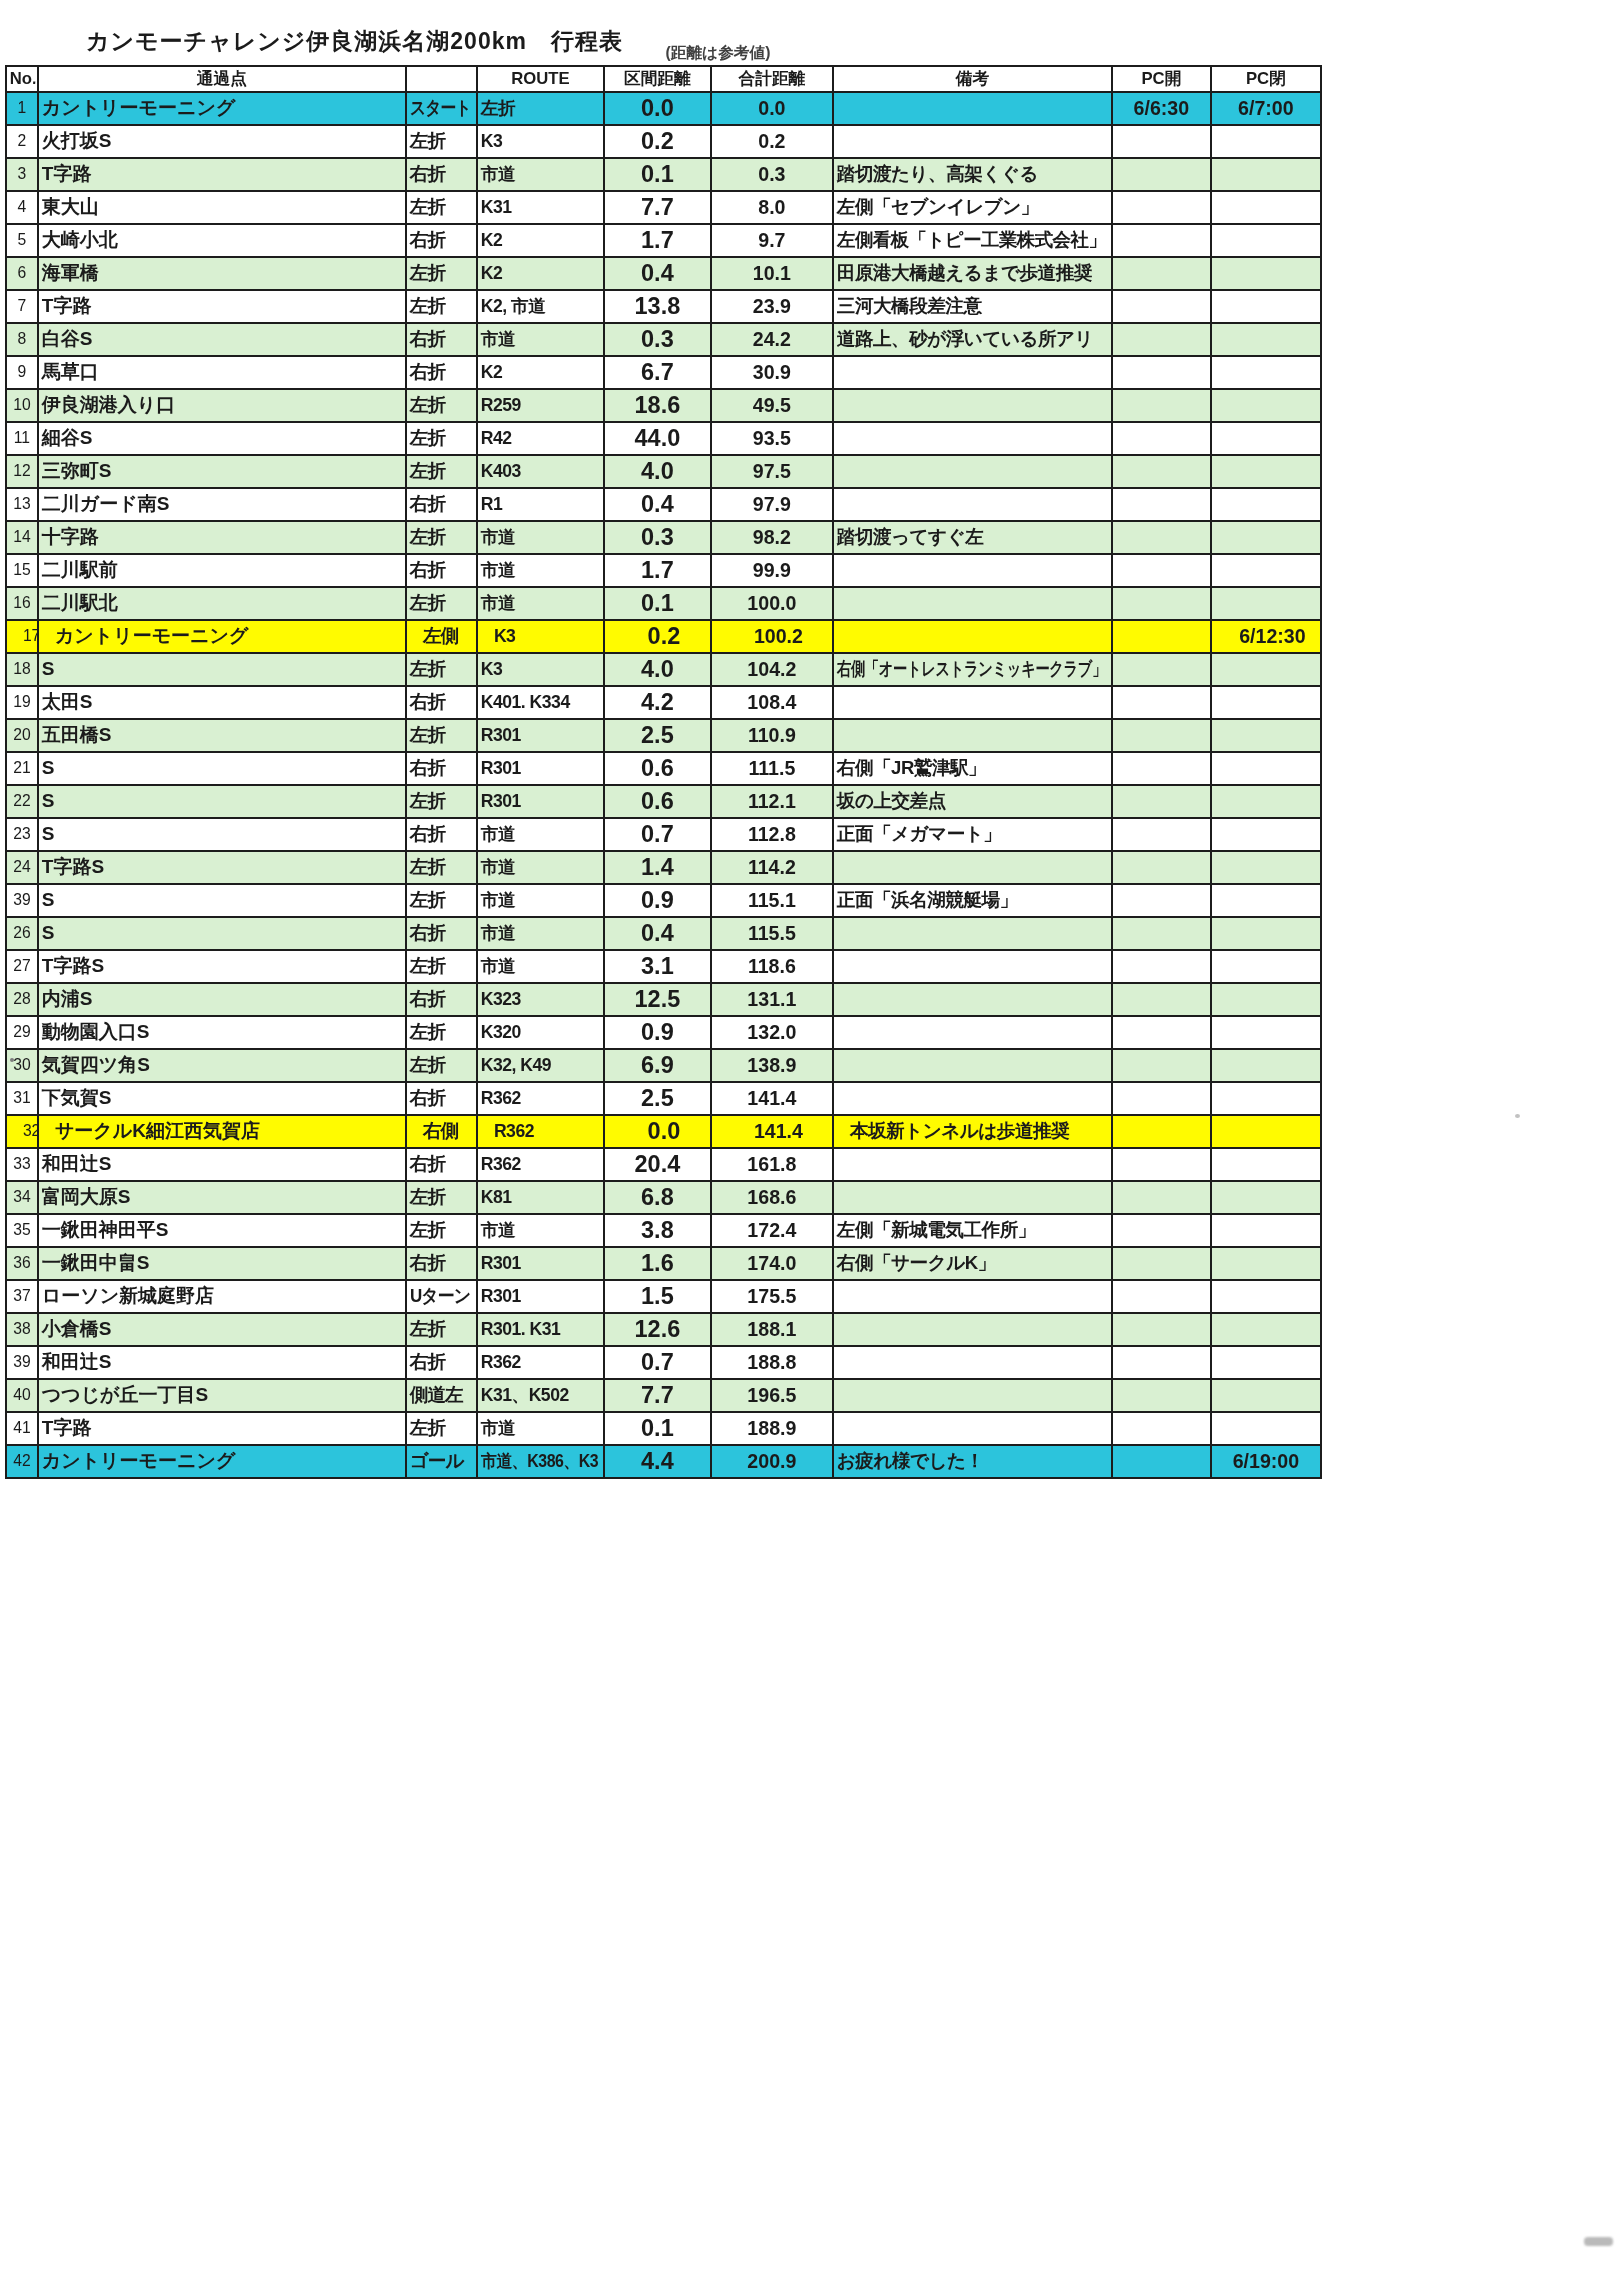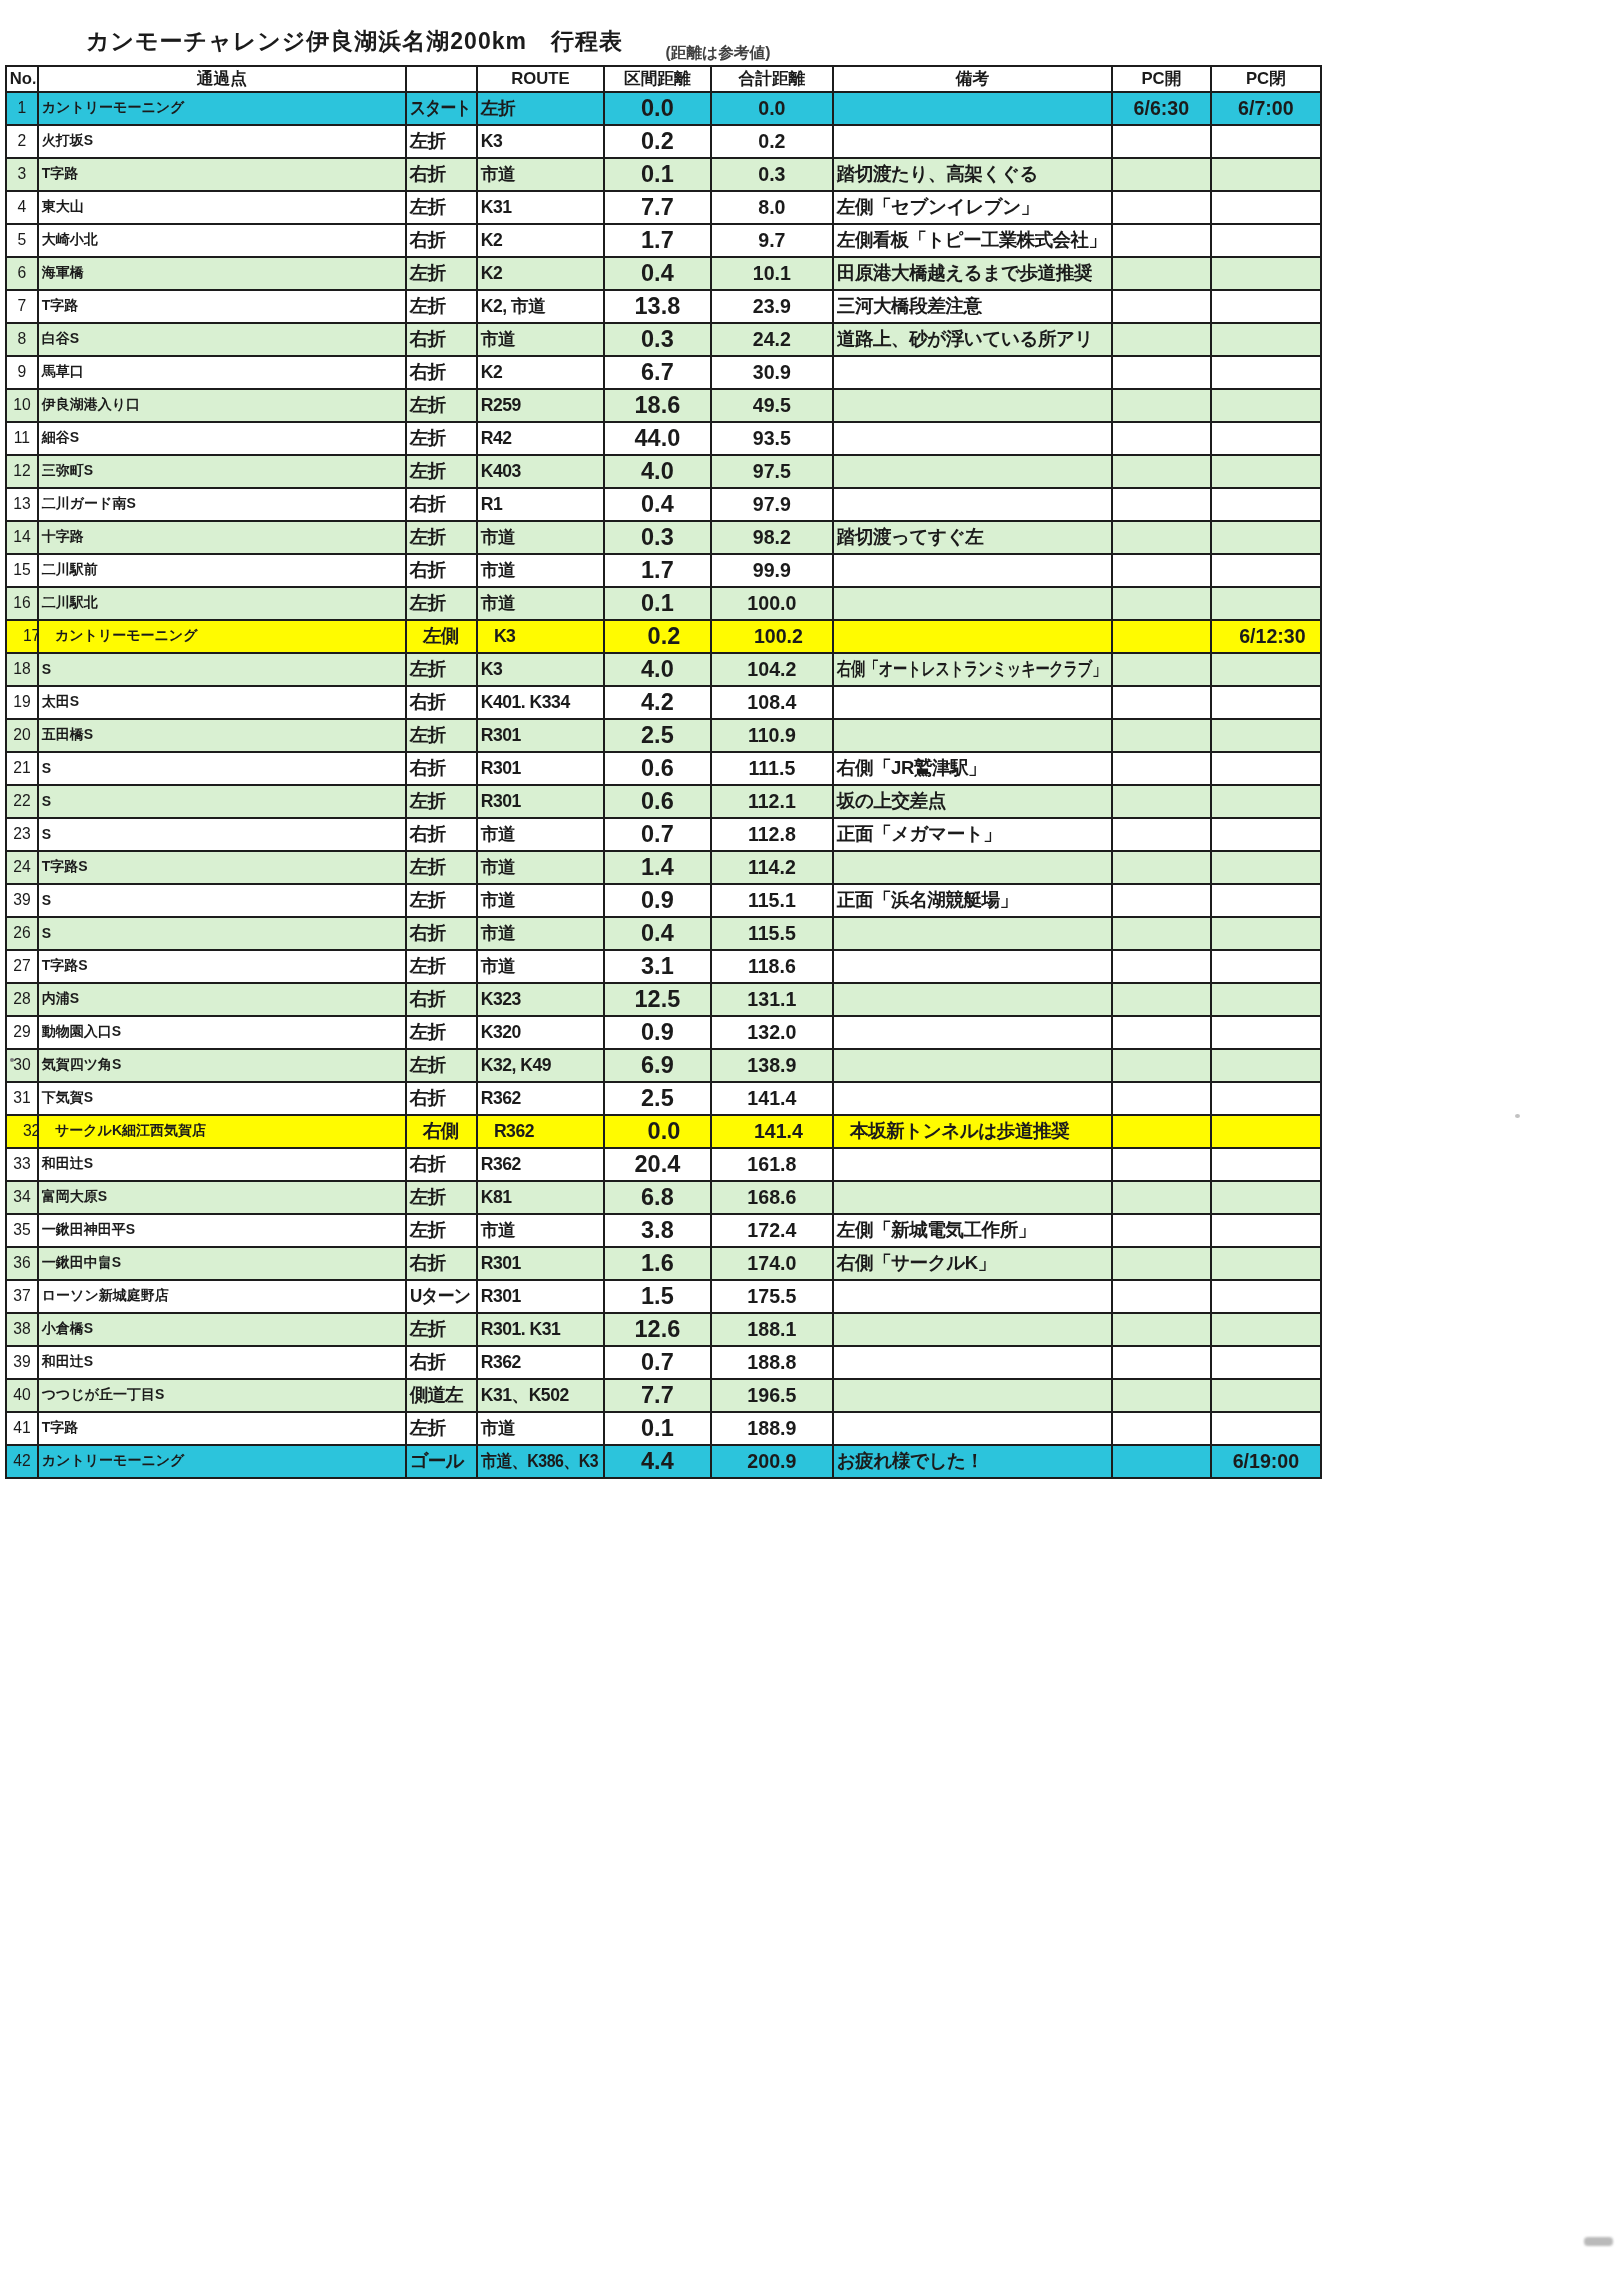--- a/index.html
+++ b/index.html
@@ -33,21 +33,21 @@
   table.route th{
     height:23.5px;font-size:16.7px;font-weight:600;
     white-space:nowrap;
     border-radius:12px;
   }
   table.route td{height:31px;}
   .fit{display:inline-block;white-space:nowrap;transform-origin:left center;}
   td.c-center{text-align:center;}
   td.c-center .fit{transform-origin:center center;}
   .cell-no{font-size:15.7px;font-weight:400;text-align:center;}
-  .cell-name{font-size:14px;font-weight:700;padding-left:5.9px;}
+  .cell-name{font-size:19px;font-weight:700;padding-left:5.9px;}
   .cell-dir{font-size:18.6px;font-weight:700;letter-spacing:-1px;padding-left:3.9px;}
   .cell-route{font-size:17.6px;font-weight:700;letter-spacing:-0.5px;padding-left:3.9px;}
   .cell-leg{font-size:23.5px;font-weight:700;color:var(--leg_red);}
   .cell-total{font-size:19.6px;font-weight:700;}
   .cell-note{font-size:18.6px;font-weight:700;letter-spacing:-0.5px;padding-left:4.9px;margin-top:36px;}
   .cell-pc{font-size:19.6px;font-weight:700;color:var(--pc_red);}
   tr.bg-cyan td{background:var(--cyan);}
   tr.bg-green td{background:var(--green);}
   tr.bg-yellow td{background:var(--yellow);padding-left:16px;}
   tr.bg-white td{background:#ffffff;}

